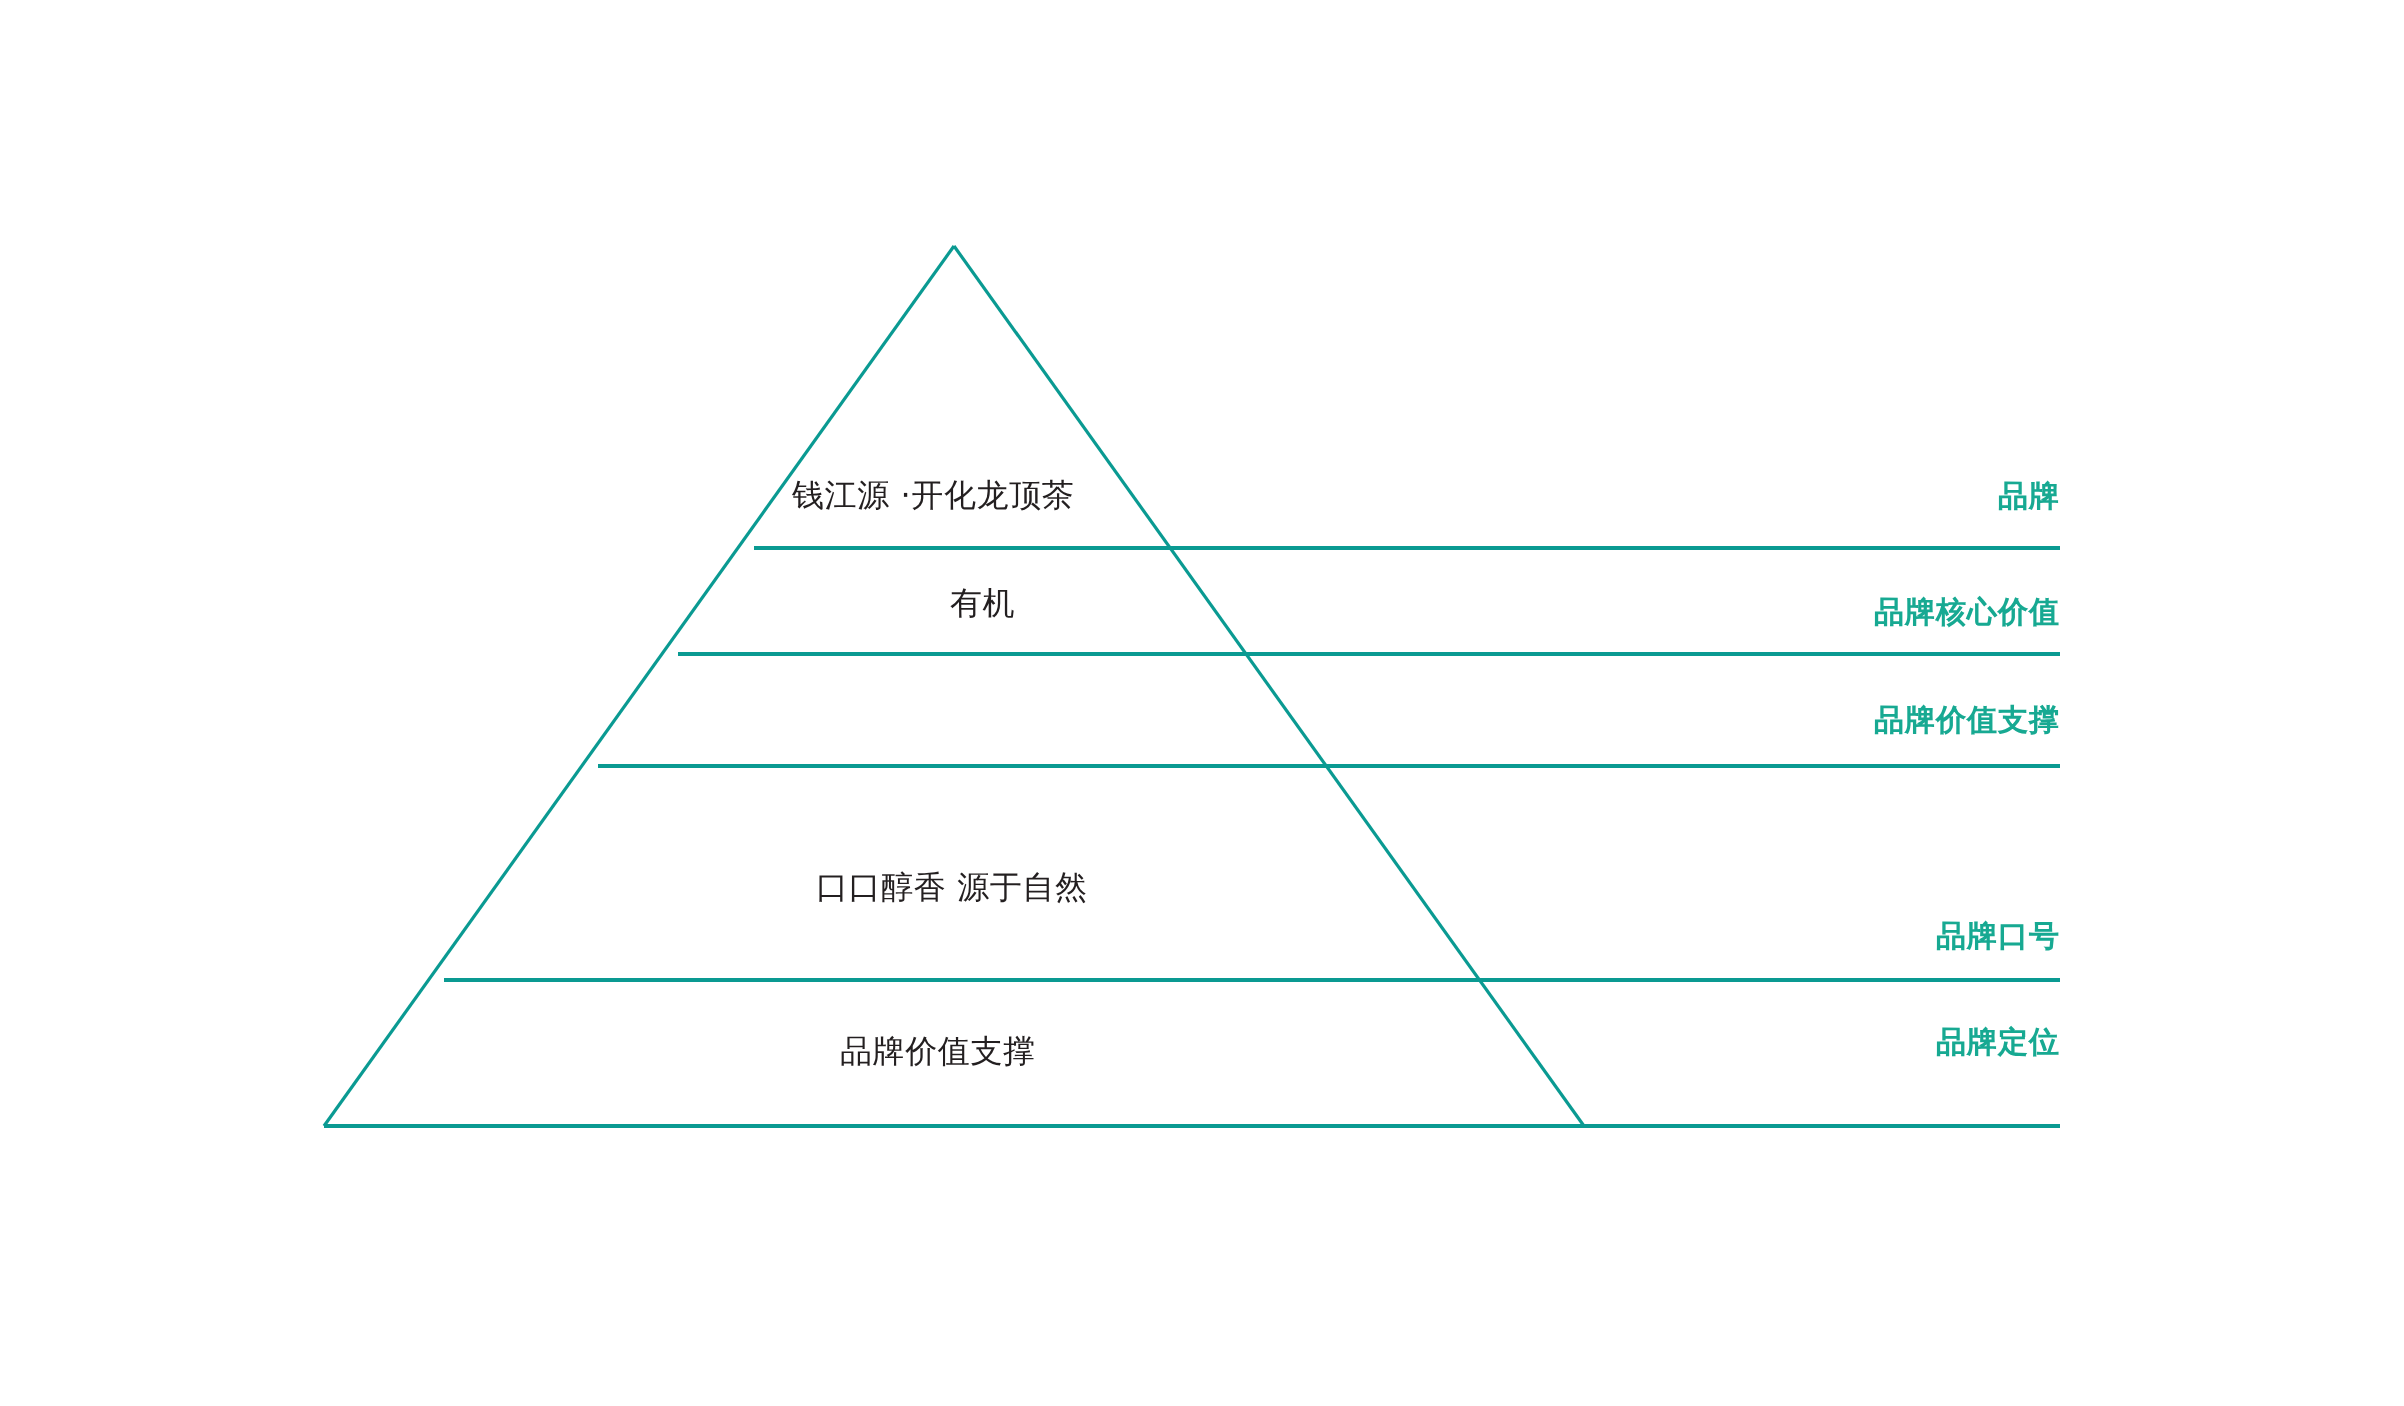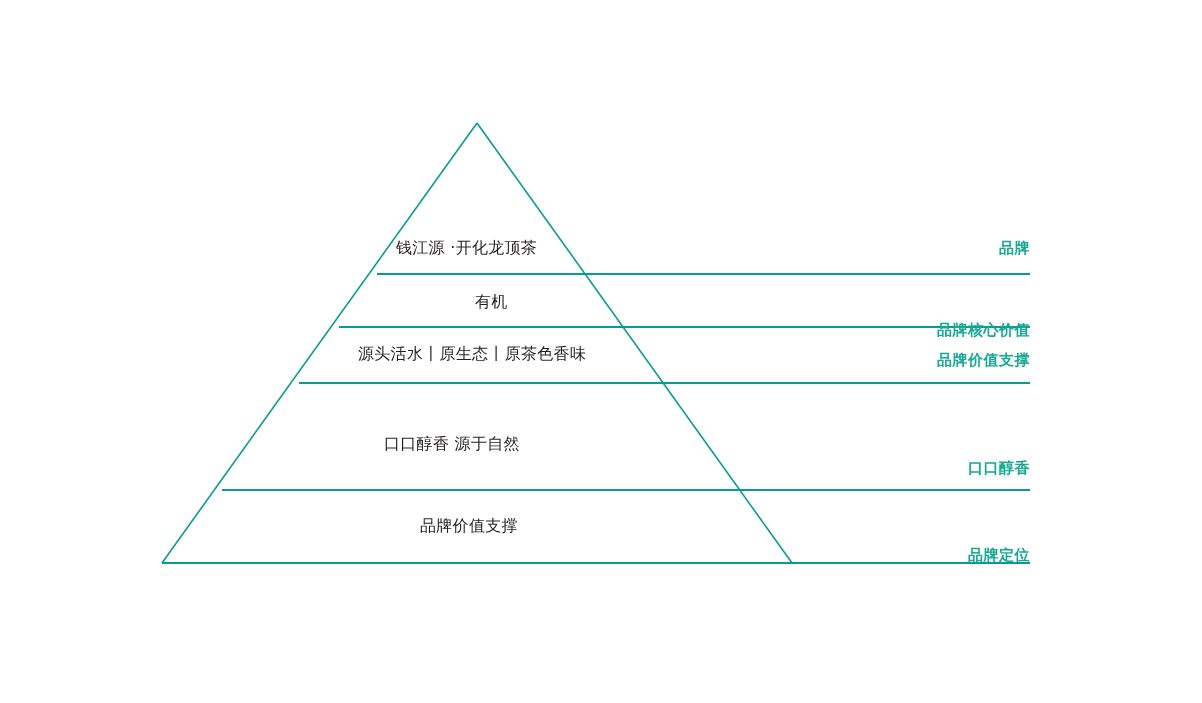--- a/index.html
+++ b/index.html
@@ -42,28 +42,28 @@
     color: #17a992;
     white-space: nowrap;
     text-align: right;
     letter-spacing: 0.5px;
     line-height: 1;
   }
   
   .rt1 { left: 396px;  top: 240px; }
   .rt2 { left: 458px;  top: 294px; margin-left: 17px; }
   .rt3 { left: 358px;  top: 346px; }
-  .rt4 { left: 384px;  top: 436px; }
+  .rt4 { left: 408px;  top: 436px; }
   .rt5 { left: 420px;  top: 518px; }
   
   .rl1 { right: 172px; top: 229px; margin-top: 12px; }
-  .rl2 { right: 172px; top: 299px; margin-top: 24px; }
+  .rl2 { right: 172px; top: 299px; }
   .rl3 { right: 172px; top: 353px; margin-left: 15px; }
   .rl4 { right: 172px; top: 461px; }
-  .rl5 { right: 172px; top: 548px; margin-left: 17px; }
+  .rl5 { right: 172px; top: 514px; margin-left: 17px; }
 </style>
 </head>
 <body>
 
 <div id="canvas">
 
   <svg id="pyramid-svg" viewBox="0 0 1202 703" xmlns="http://www.w3.org/2000/svg">
 
     <line x1="477" y1="123" x2="162" y2="563" stroke="#0a9a92" stroke-width="1.6"></line>
 
@@ -75,23 +75,22 @@
 
     <line x1="299" y1="383" x2="1030" y2="383" stroke="#0a9a92" stroke-width="2"></line>
 
     <line x1="222" y1="490" x2="1030" y2="490" stroke="#0a9a92" stroke-width="2"></line>
 
     <line x1="162" y1="563" x2="1030" y2="563" stroke="#0a9a92" stroke-width="2"></line>
   </svg>
 
   <div class="row-text rt1">钱江源 ·开化龙顶茶</div>
   <div class="row-text rt2">有机</div>
-  <div class="row-text rt3">源头活水丨原生态丨原茶色香味</div>
   <div class="row-text rt4">口口醇香 源于自然</div>
   <div class="row-text rt5">品牌价值支撑</div>
 
   <div class="row-label rl1">品牌</div>
   <div class="row-label rl2">品牌核心价值</div>
   <div class="row-label rl3">品牌价值支撑</div>
-  <div class="row-label rl4">口口醇香</div>
+  <div class="row-label rl4">品牌口号</div>
   <div class="row-label rl5">品牌定位</div>
 
 </div>
 
 </body></html>

